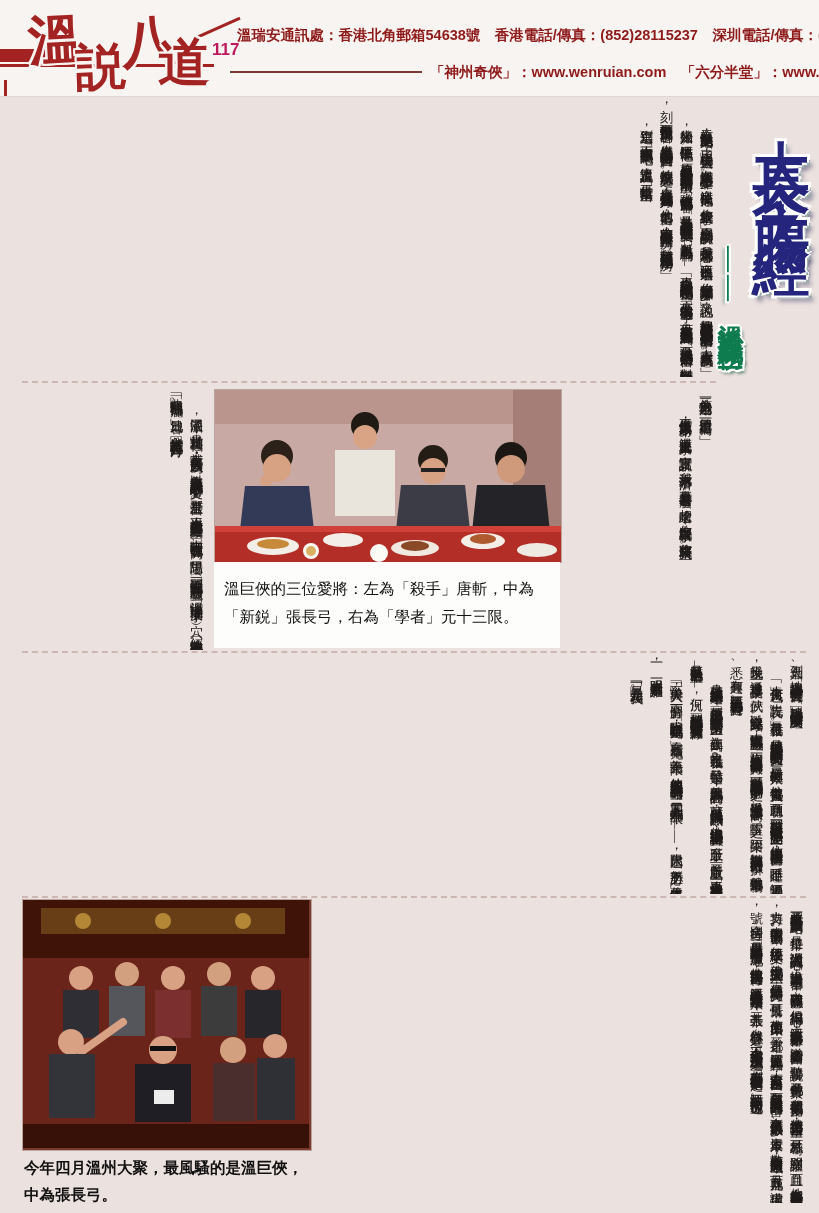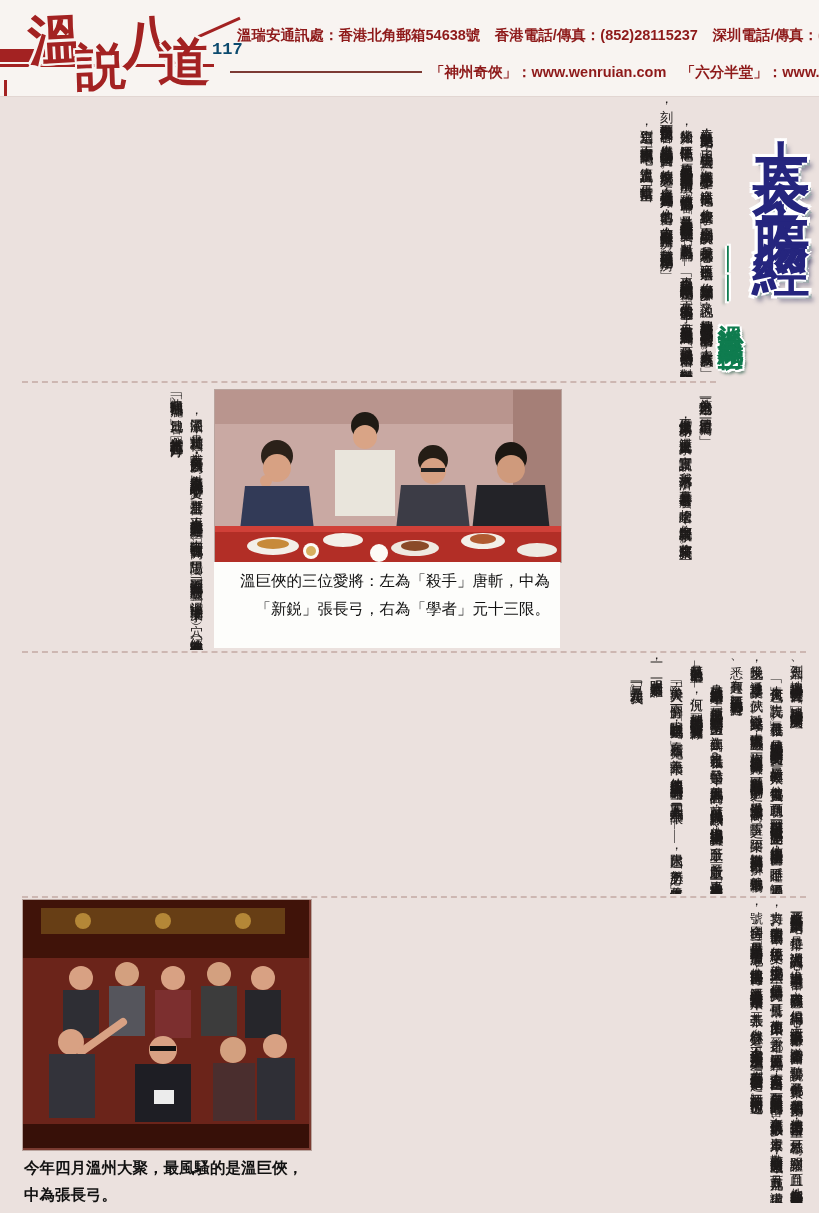--- a/index.html
+++ b/index.html
@@ -9,22 +9,22 @@
     font-family:"Liberation Serif","DejaVu Serif",serif;
   }
   
   .header { position:absolute; left:0; top:0; width:819px; height:96px;
     background:#f8f4f1; border-bottom:1px solid #e2d6d2; }
   .ribbon { position:absolute; background:#a32222; }
   .logo-char { position:absolute; color:#a32222; font-weight:bold;
     font-family:"Liberation Serif","DejaVu Serif",serif;
     text-shadow:-2px 0 #f8f4f1,2px 0 #f8f4f1,0 -2px #f8f4f1,0 2px #f8f4f1,
       -2px -2px #f8f4f1,2px 2px #f8f4f1,2px -2px #f8f4f1,-2px 2px #f8f4f1; }
-  .issue-no { position:absolute; left:212px; top:40px; color:#0c4a6e;
-    font-weight:bold; font-size:17px; font-family:Liberation Mono, monospace; }
+  .issue-no { position:absolute; left:212px; top:40px; color:#be185d;
+    font-weight:bold; font-size:17px; font-family:Liberation Sans, sans-serif; }
   .hdr-line { position:absolute; color:#8e1a1a; font-size:14.5px; white-space:nowrap;
     font-family:"Liberation Sans","DejaVu Sans",sans-serif; font-weight:bold; }
   .hdr-contact { left:237px; top:26px; }
   .hdr-sites   { left:430px; top:63px; }
   .hdr-rule { position:absolute; left:230px; top:71px; width:192px; height:0;
     border-top:2px solid #7c3a34; }
   
   .headline-main { position:absolute; left:744px; top:94px; height:505px; width:75px;
     writing-mode:vertical-rl; text-orientation:upright;
     font-size:57px; font-weight:bold; letter-spacing:21px; color:#25257e;
@@ -47,21 +47,21 @@
   .b2 { left:22px;  top:388px; width:184px; height:262px; }
   .b3 { left:560px; top:388px; width:155px; height:262px; }
   .b4 { left:20px;  top:655px; width:786px; height:239px; }
   .b5 { left:316px; top:901px; width:490px; height:302px; }
   
   .sep { position:absolute; border-top:2px dashed #cdb7b2; height:0; }
   
   .photo { position:absolute; border:1px solid #b9a49e; background:#7a3a30; }
   .photo svg { display:block; }
   .caption-box { position:absolute; background:#fdfdfb; color:#111;
-    font-size:15.5px; line-height:1.8; text-align:right; padding:5px 10px;
+    font-size:15.5px; line-height:1.8; text-align:left; padding:13px 10px;
     box-sizing:border-box; }
   .caption-plain { position:absolute; color:#111; font-size:15.5px; line-height:1.75;font-weight:bold; }
 </style>
 </head>
 <body>
 
 <div class="page">
 
   <div class="header">
     <div class="ribbon" style="left:0;top:49px;width:64px;height:13px;"></div>

